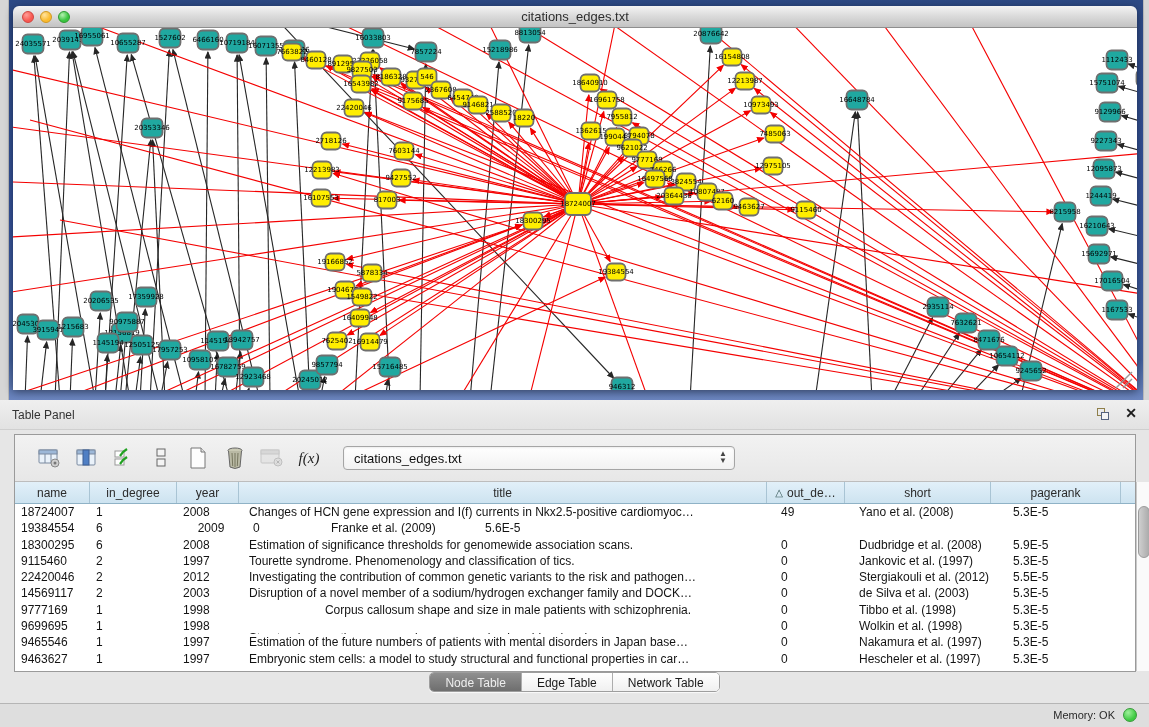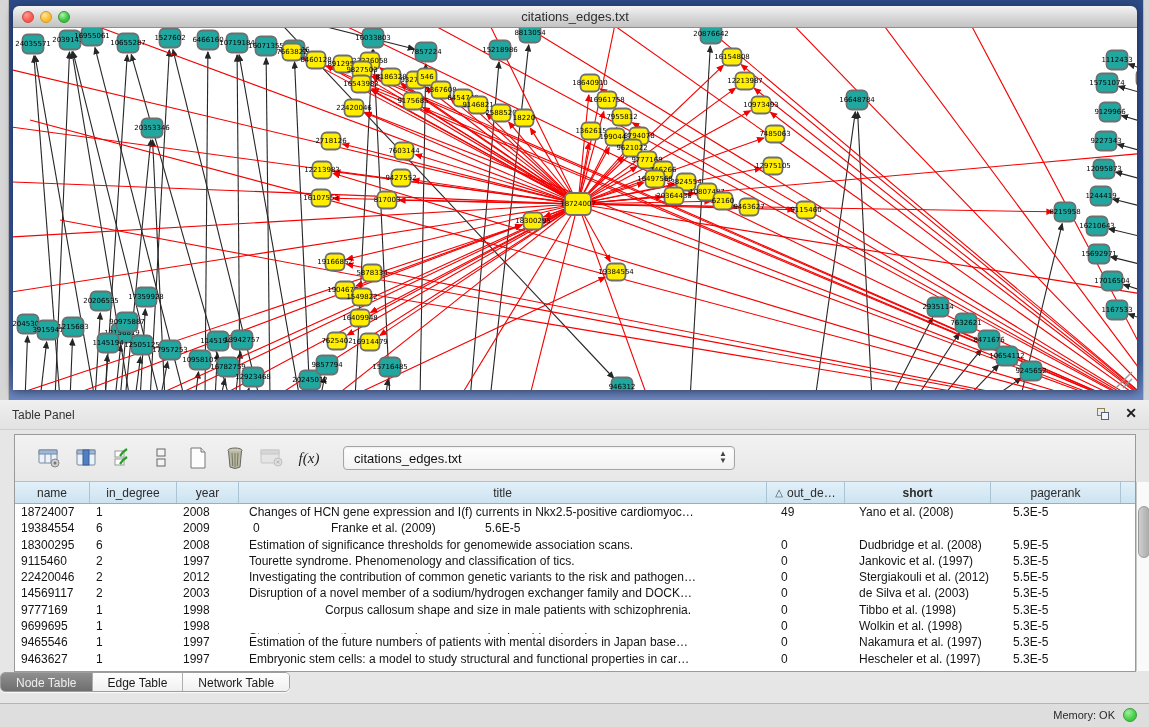--- a/index.html
+++ b/index.html
@@ -45,21 +45,21 @@
   #grid{position:absolute;left:0;top:47px;width:1120px;height:189px;background:#fff;border-radius:18px;}
   #grid-header{display:flex;height:22px;background:linear-gradient(180deg,#e2f0f9,#cde3f0);border-bottom:1px solid #8fb2c6;}
   .hcell{flex:none;display:flex;align-items:center;justify-content:center;font-size:12px;color:#2b2b2b;border-right:1px solid #a9c4d4;overflow:hidden;white-space:nowrap;}
   .hcell .sort{font-size:10px;margin-right:4px;color:#355;}
   #grid-body .row{display:flex;height:16.3px;background:#fff;}
   .cell{flex:none;font-size:12px;color:#141414;white-space:nowrap;overflow:hidden;text-overflow:ellipsis;line-height:16.3px;}
   #vscroll{position:absolute;right:-16px;top:0px;width:15px;height:189px;background:#fafafa;border-left:1px solid #c9c9c9;}
   #vscroll .thumb{position:absolute;left:1px;top:24px;width:12px;height:52px;border-radius:7px;background:linear-gradient(90deg,#cfcfcf,#ababab);border:1px solid #9a9a9a;}
 
   
-  #tabs-row{position:absolute;left:0;top:272px;width:100%;height:26px;display:flex;justify-content:flex-start;}
+  #tabs-row{position:absolute;left:0;top:272px;width:100%;height:26px;display:flex;justify-content:center;}
   #segmented{display:inline-flex;height:20px;border:1px solid #9e9e9e;border-radius:5px;overflow:hidden;background:#fff;box-shadow:0 1px 1px rgba(255,255,255,.8);}
   .seg{padding:0 15px;font-size:12px;line-height:20px;color:#1a1a1a;background:linear-gradient(180deg,#ffffff,#f0f0f0);border-right:1px solid #adadad;cursor:default;}
   .seg:last-child{border-right:none;}
   .seg.selected{background:linear-gradient(180deg,#8f8f8f,#6e6e6e);color:#eeeeee;}
   #status-bar{position:absolute;left:0;top:303px;width:100%;height:24px;background:#dedede;border-top:1px solid #b5b5b5;}
   #memory-label{position:absolute;right:34px;top:5px;font-size:11px;color:#2a2a2a;}
   #memory-led{position:absolute;right:12px;top:4px;width:14px;height:14px;border-radius:50%;
     background:radial-gradient(circle at 35% 30%,#9ef09a,#3ecb42 65%);border:1px solid #379a39;}
 </style>
 </head>
@@ -548,41 +548,41 @@
             <div class="hcell" style="width: 62px;">
               <span>year</span>
             </div>
             <div class="hcell" style="width: 528px;">
               <span>title</span>
             </div>
             <div class="hcell" style="width: 78px;">
               <span class="sort">△</span>
               <span>out_de…</span>
             </div>
-            <div class="hcell" style="width: 146px; font-weight: bold;">
+            <div class="hcell" style="width: 146px;">
               <span>short</span>
             </div>
             <div class="hcell" style="width: 130px;">
               <span>pagerank</span>
             </div>
           </div>
         <div id="grid-body">
             <div class="row">
               <div class="cell" style="width: 75px; padding-left: 6px;">18724007</div>
               <div class="cell" style="width: 87px; padding-left: 6px;">1</div>
               <div class="cell" style="width: 62px; padding-left: 6px;">2008</div>
               <div class="cell" style="width: 528px; padding-left: 10px;">Changes of HCN gene expression and I(f) currents in Nkx2.5-positive cardiomyoc…</div>
               <div class="cell" style="width: 78px; padding-left: 14px;">49</div>
               <div class="cell" style="width: 146px; padding-left: 14px;">Yano et al. (2008)</div>
               <div class="cell" style="width: 130px; padding-left: 22px;">5.3E-5</div>
             </div>
             <div class="row">
               <div class="cell" style="width: 75px; padding-left: 6px;">19384554</div>
               <div class="cell" style="width: 87px; padding-left: 6px;">6</div>
-              <div class="cell" style="width: 62px; padding-left: 6px;">2009</div>
+              <div class="cell" style="width: 62px; padding-left: 6px; text-align: center;">2009</div>
               <div class="cell" style="width: 78px; padding-left: 14px;">0</div>
               <div class="cell" style="width: 146px; padding-left: 14px;">Franke et al. (2009)</div>
               <div class="cell" style="width: 130px; padding-left: 22px;">5.6E-5</div>
             </div>
             <div class="row">
               <div class="cell" style="width: 75px; padding-left: 6px;">18300295</div>
               <div class="cell" style="width: 87px; padding-left: 6px;">6</div>
               <div class="cell" style="width: 62px; padding-left: 6px;">2008</div>
               <div class="cell" style="width: 528px; padding-left: 10px;">Estimation of significance thresholds for genomewide association scans.</div>
               <div class="cell" style="width: 78px; padding-left: 14px;">0</div>

